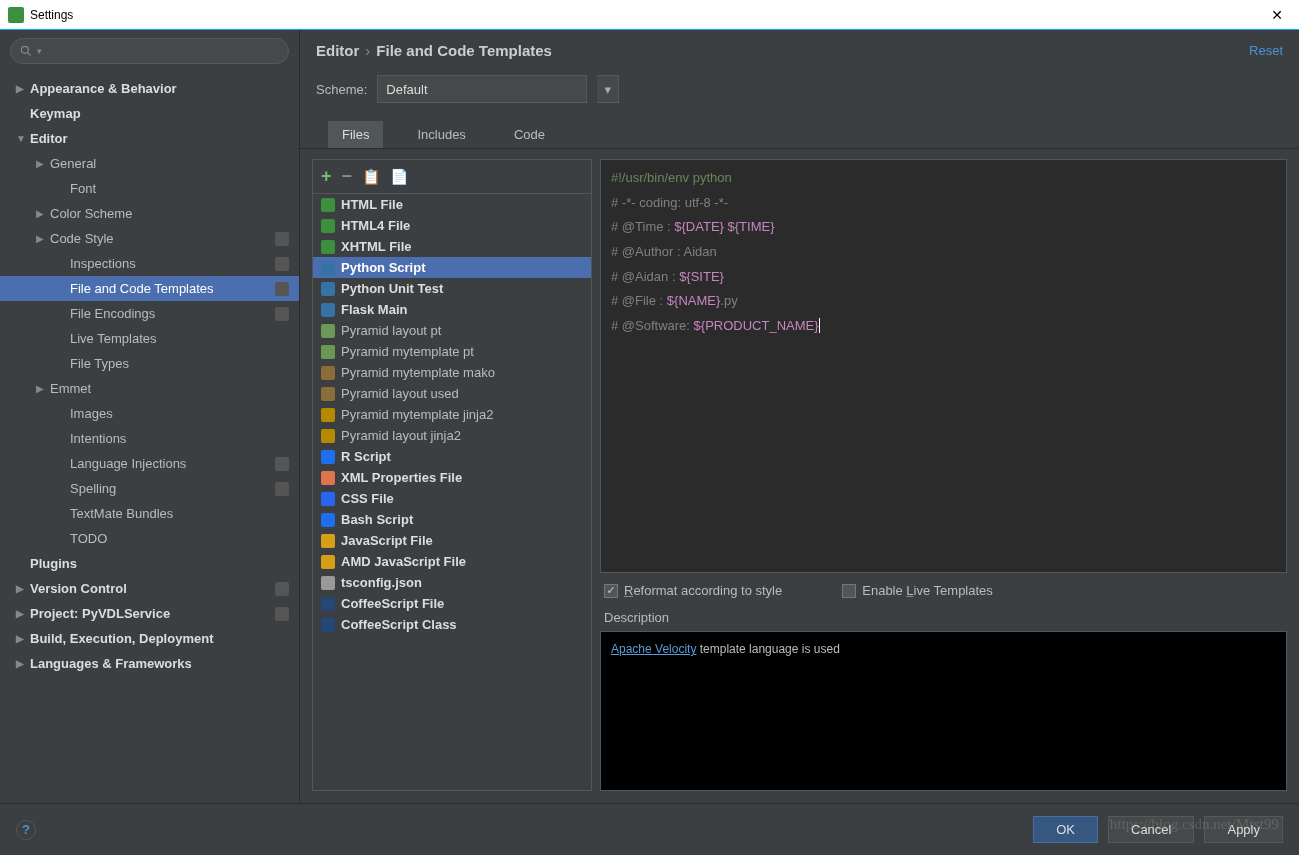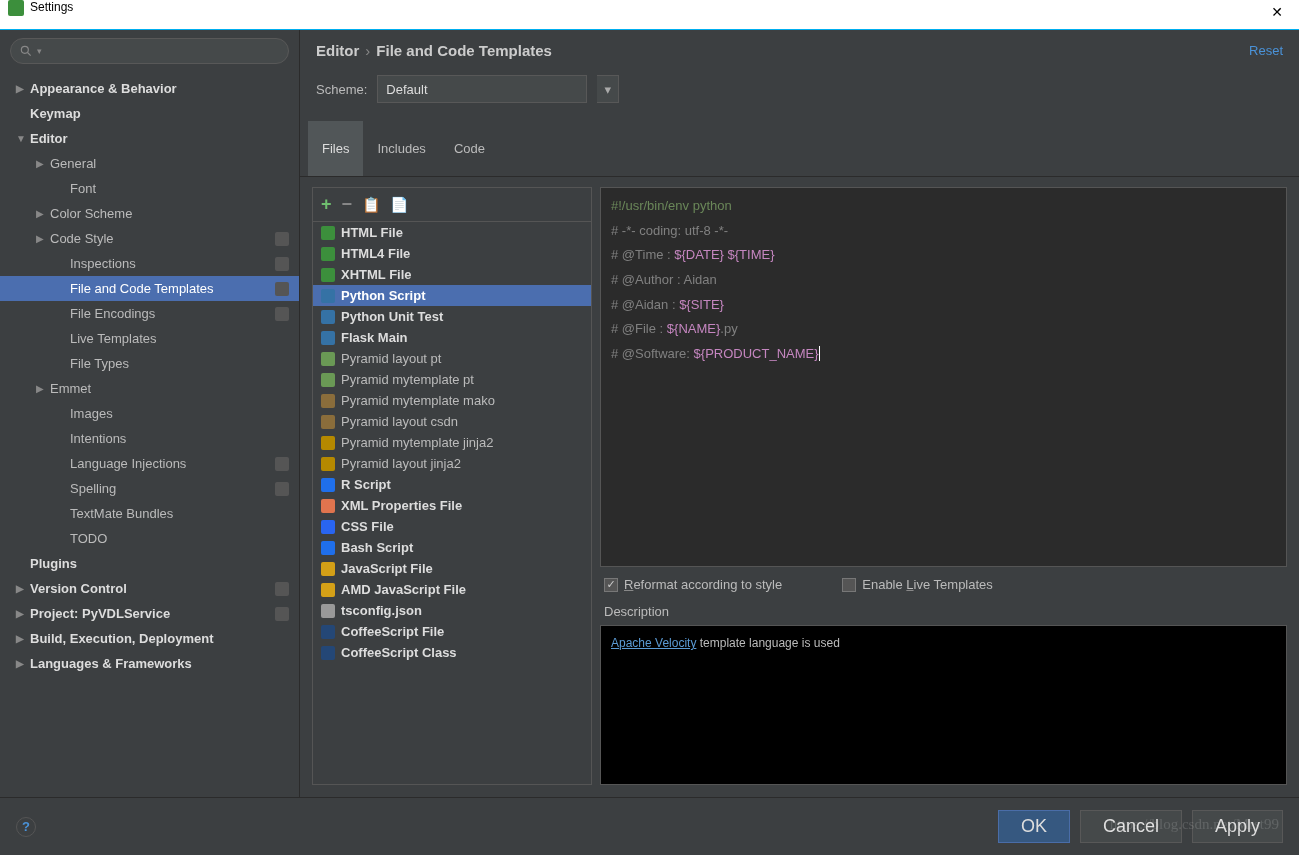--- a/index.html
+++ b/index.html
@@ -1,17 +1,17 @@
 <!DOCTYPE html>
 <html><head>
 <meta charset="utf-8">
 <style>
 * { margin: 0; padding: 0; box-sizing: border-box; font-family: -apple-system, "Segoe UI", Arial, sans-serif; }
 body { background: #3c3f41; color: #bbbbbb; font-size: 13px; width: 1299px; height: 855px; overflow: hidden; display: flex; flex-direction: column; }
-.titlebar { background: #ffffff; color: #000; height: 30px; display: flex; align-items: flex-start; padding: 0 8px; border-bottom: 1px solid #00aeef; }
+.titlebar { background: #ffffff; color: #000; height: 30px; display: flex; align-items: center; padding: 0 8px; border-bottom: 1px solid #00aeef; }
 .titlebar-icon { width: 16px; height: 16px; background: #3c8f3c; margin-right: 6px; border-radius: 2px; display:inline-block; }
 .titlebar-title { flex: 1; font-size: 12px; }
 .titlebar-close { font-size: 14px; padding: 4px 8px; cursor: pointer; }
 .main { flex: 1; display: flex; overflow: hidden; }
 .sidebar { width: 300px; background: #3c3f41; border-right: 1px solid #2b2b2b; display: flex; flex-direction: column; }
 .search-wrap { padding: 8px 10px; }
 .search { background: #45494a; border: 1px solid #585858; border-radius: 14px; height: 26px; display: flex; align-items: center; padding: 0 8px; color: #888; }
 .search svg { width: 14px; height: 14px; margin-right: 4px; }
 .tree { flex: 1; overflow: auto; padding: 4px 0; }
 .tree-item { display: flex; align-items: center; padding: 5px 10px 5px 16px; cursor: pointer; white-space: nowrap; }
@@ -25,21 +25,21 @@
 .lvl3 { padding-left: 56px; }
 .content { flex: 1; display: flex; flex-direction: column; overflow: hidden; }
 .breadcrumb-row { display: flex; align-items: center; padding: 12px 16px; font-size: 15px; font-weight: 600; color: #ccc; }
 .breadcrumb-row .sep { color: #888; padding: 0 6px; font-weight: 400;}
 .breadcrumb-row .reset { margin-left: auto; color: #4a92d8; font-weight: 400; cursor: pointer; font-size: 13px; }
 .scheme-row { padding: 4px 16px 14px; display: flex; align-items: center; gap: 10px; }
 .scheme-label { color: #bbb; }
 .scheme-select { background: #45494a; border: 1px solid #585858; padding: 4px 8px; min-width: 210px; height: 28px; display: flex; align-items: center; color: #ddd; }
 .scheme-dropdown { background: #45494a; border: 1px solid #585858; border-left:none; width: 22px; height: 28px; display: flex; align-items: center; justify-content: center; color: #aaa; cursor: pointer; }
 .tabs { display: flex; border-bottom: 1px solid #2b2b2b; padding-left: 8px; margin-top: 4px;}
-.tab { padding: 20px 14px; color: #bbb; cursor: pointer; }
+.tab { padding: 6px 14px; color: #bbb; cursor: pointer; margin-left: 20px; }
 .tab.active { background: #515658; color: #ddd; }
 .panels { flex: 1; display: flex; overflow: hidden; padding: 10px 12px 12px 12px; gap: 8px; }
 .file-panel { width: 280px; background: #3c3f41; border: 1px solid #555; display: flex; flex-direction: column; }
 .file-toolbar { display: flex; gap: 10px; padding: 6px 8px; border-bottom: 1px solid #555; align-items: center; }
 .file-toolbar .add { color: #6fbf6f; font-size: 18px; font-weight: bold; }
 .file-toolbar .remove { color: #888; font-size: 18px; font-weight: bold; }
 .file-toolbar .copy, .file-toolbar .paste { color: #888; font-size: 15px; }
 .file-list { flex: 1; overflow: auto; }
 .file-item { display: flex; align-items: center; gap: 6px; padding: 3px 8px; cursor: pointer; color: #ddd; font-weight: 600; }
 .file-item.normal { font-weight: 400; color: #bbb; }
@@ -54,21 +54,21 @@
 .checks { display: flex; gap: 60px; padding: 0 4px; color: #bbb; align-items: center; }
 .check { display: flex; align-items: center; gap: 6px; }
 .checkbox { width: 14px; height: 14px; background: #555; border: 1px solid #777; display: inline-flex; align-items:center; justify-content:center; font-size:11px; color:#ccc;}
 .desc-panel { display: flex; flex-direction: column; }
 .desc-label { color: #bbb; padding: 2px 4px 6px; }
 .desc-box { background: #000000; border: 1px solid #555; padding: 10px; font-size: 12px; flex:1; min-height: 160px;}
 .desc-box a { color: #5b9bd5; text-decoration: underline; }
 .footer { padding: 12px 16px; display: flex; align-items: center; gap: 10px; border-top: 1px solid #2b2b2b; }
 .help-icon { width: 20px; height: 20px; border: 1px solid #555; border-radius: 50%; display: flex; align-items: center; justify-content: center; color: #4a92d8; font-weight: bold; cursor: pointer; }
 .footer .spacer { flex: 1; }
-.btn { padding: 5px 22px; background: #45494a; border: 1px solid #585858; color: #ddd; cursor: pointer; font-size: 18px; }
+.btn { padding: 5px 22px; background: #45494a; border: 1px solid #585858; color: #ddd; cursor: pointer; font-size: 13px; }
 .btn.primary { background: #365880; border-color: #4a6da8; }
 .watermark { position:absolute; bottom:22px; right:20px; color:rgba(255,255,255,0.15); font-family: Liberation Serif, serif; font-size: 15px; pointer-events:none;}
 .und { text-decoration: underline; text-decoration-color: #888;}
 </style>
 </head>
 <body>
 
 <div class="titlebar">
   <span class="titlebar-icon"></span>
   <span class="titlebar-title">Settings</span>
@@ -253,21 +253,21 @@
             <div class="file-item normal">
               <span class="file-icon fi-c"></span>
               <span>Pyramid mytemplate pt</span>
             </div>
             <div class="file-item normal">
               <span class="file-icon fi-m"></span>
               <span>Pyramid mytemplate mako</span>
             </div>
             <div class="file-item normal">
               <span class="file-icon fi-m"></span>
-              <span>Pyramid layout csdn</span>
+              <span>Pyramid layout used</span>
             </div>
             <div class="file-item normal">
               <span class="file-icon fi-j2"></span>
               <span>Pyramid mytemplate jinja2</span>
             </div>
             <div class="file-item normal">
               <span class="file-icon fi-j2"></span>
               <span>Pyramid layout jinja2</span>
             </div>
             <div class="file-item">

